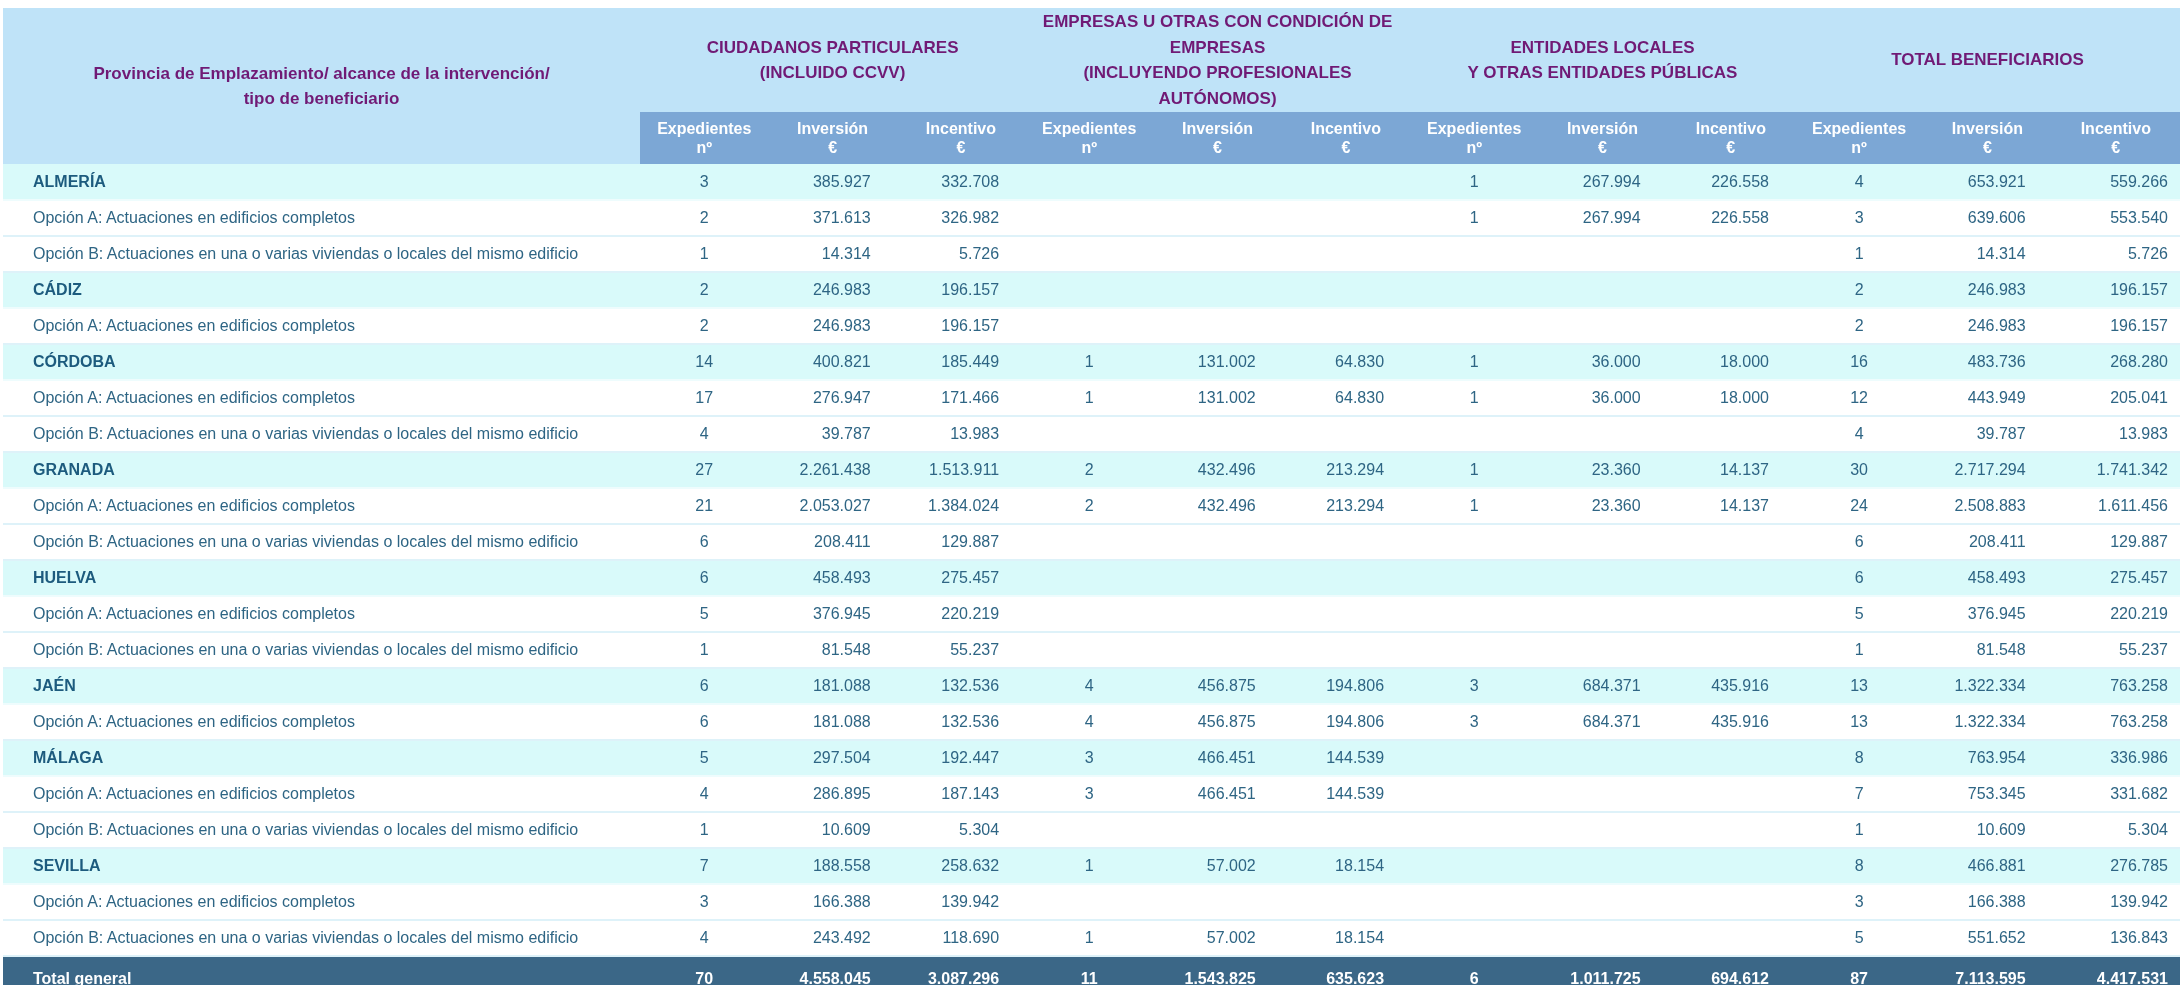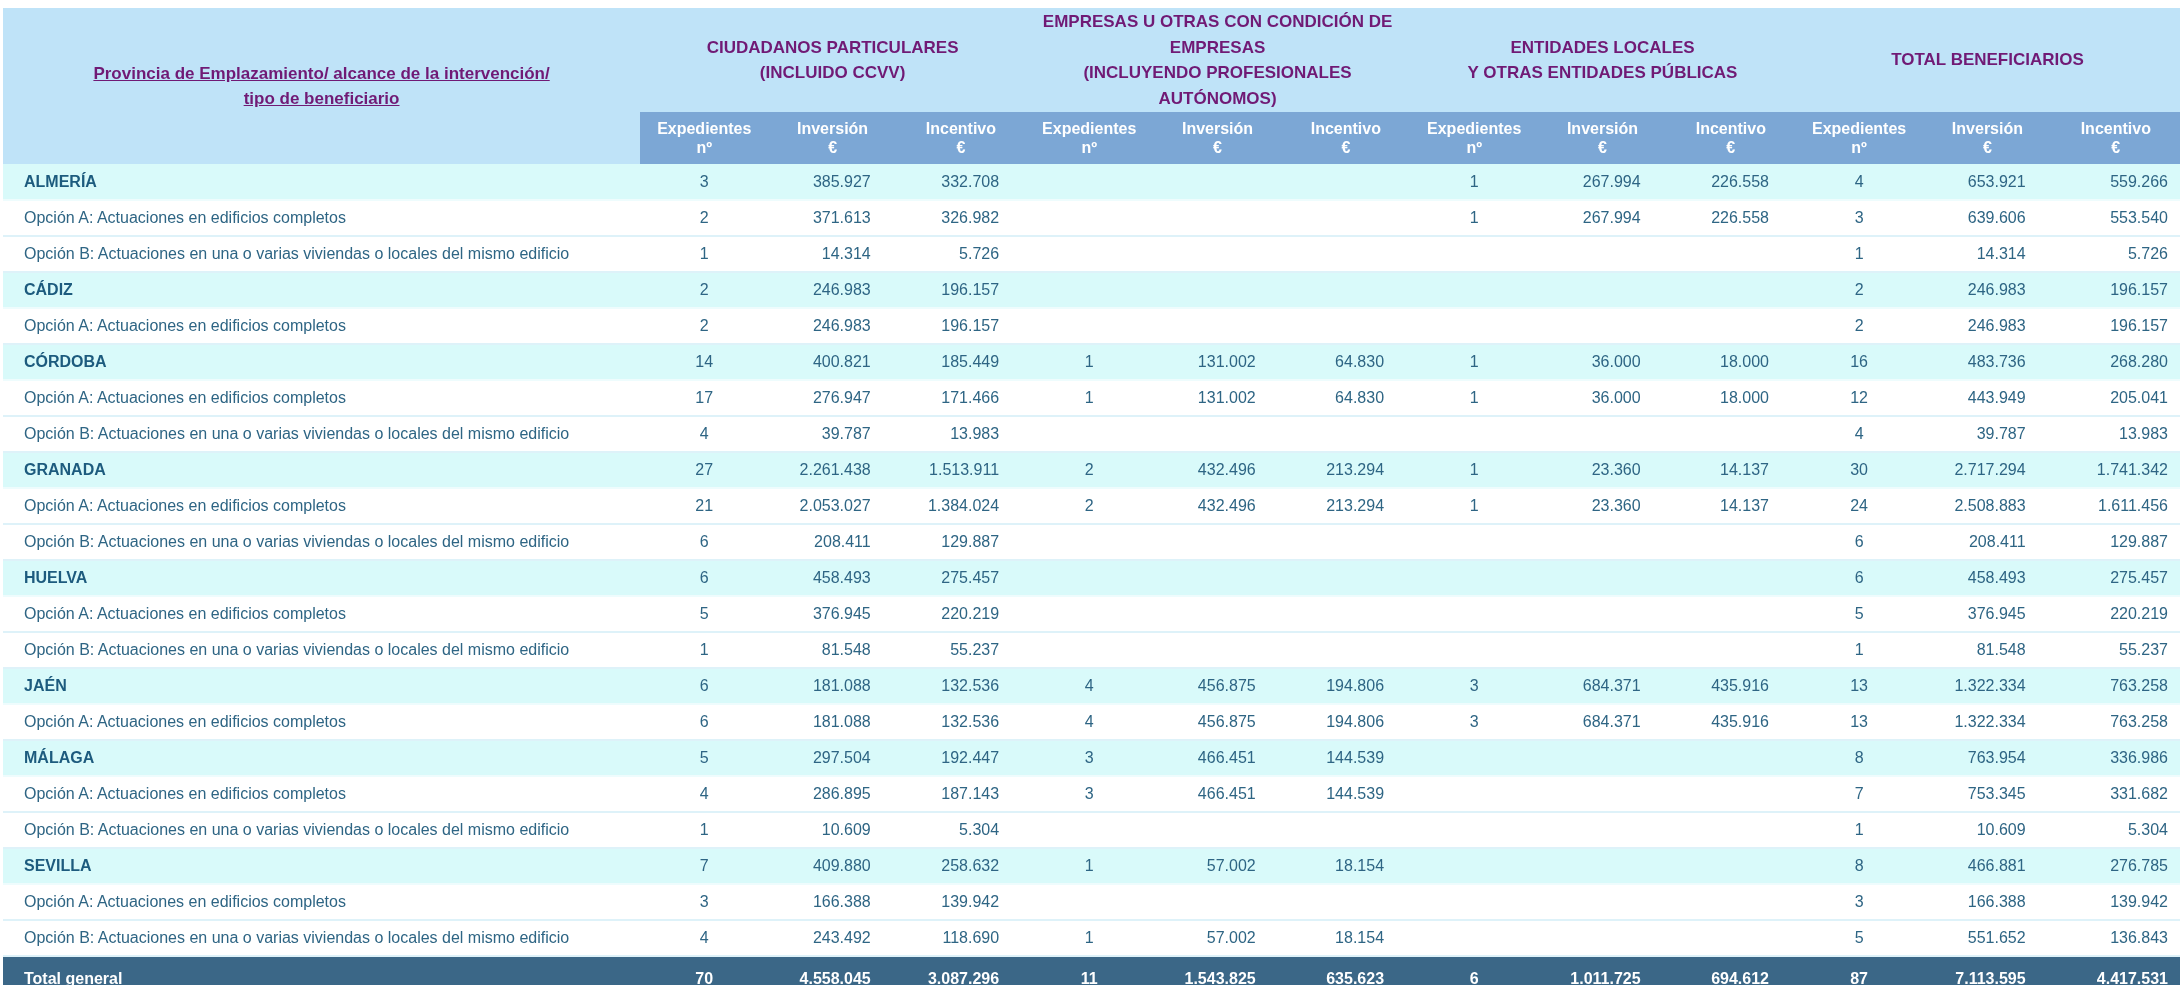--- a/index.html
+++ b/index.html
@@ -10,33 +10,33 @@
   }
   .wrap{padding:8px 4px 0 3px;}
   table{border-collapse:collapse;table-layout:fixed;width:2177px;}
   col.label-col{width:637px;}
   col.num-col{width:128.3px;}
 
   
   thead th{font-weight:bold;}
   th.corner{
     background:#BFE3F8;color:#2B6384;text-align:left;vertical-align:middle;
-    font-size:17px;line-height:1.45;text-decoration:underline;
+    font-size:17px;line-height:1.45;
   }
   tr.group-row{height:74px;}
   tr.group-row th{background:#BFE3F8;color:#701a75;font-size:17px;line-height:1.5;
     text-align:center;vertical-align:middle;}
   tr.sub-row{height:52px;}
   tr.sub-row th{background:#7CA7D5;color:#ffffff;font-size:16px;line-height:1.2;
     text-align:center;vertical-align:middle;}
 
   
   tbody tr{height:36px;}
   tbody td{font-size:16px;color:#2E6584;vertical-align:middle;white-space:nowrap;overflow:hidden;}
-  tbody td.lbl{text-align:left;padding-left:21px;}
+  tbody td.lbl{text-align:left;padding-left:30px;}
   tbody td.c{text-align:center;}
   tbody td.r{text-align:right;padding-right:26px;}
   tbody td.r.last{padding-right:12px;}
   tr.province td{background:#D9FAFA;border-bottom:2px solid #eefcfd;}
   tr.province td.lbl{font-weight:bold;color:#1D5B7E;}
   tr.option td{background:#ffffff;border-bottom:2px solid #DEF2F9;}
   tr.total{height:44px;}
   tr.total td{background:#3B6787;color:#ffffff;font-weight:bold;border-bottom:none;}
 </style>
 </head>
@@ -370,21 +370,21 @@
           <td class="c"></td>
           <td class="r"></td>
           <td class="r"></td>
           <td class="c">1</td>
           <td class="r">10.609</td>
           <td class="r last">5.304</td>
         </tr>
         <tr class="province">
           <td class="lbl">SEVILLA</td>
           <td class="c">7</td>
-          <td class="r">409.880</td>
+          <td class="r">188.558</td>
           <td class="r">258.632</td>
           <td class="c">1</td>
           <td class="r">57.002</td>
           <td class="r">18.154</td>
           <td class="c"></td>
           <td class="r"></td>
           <td class="r"></td>
           <td class="c">8</td>
           <td class="r">466.881</td>
           <td class="r last">276.785</td>

